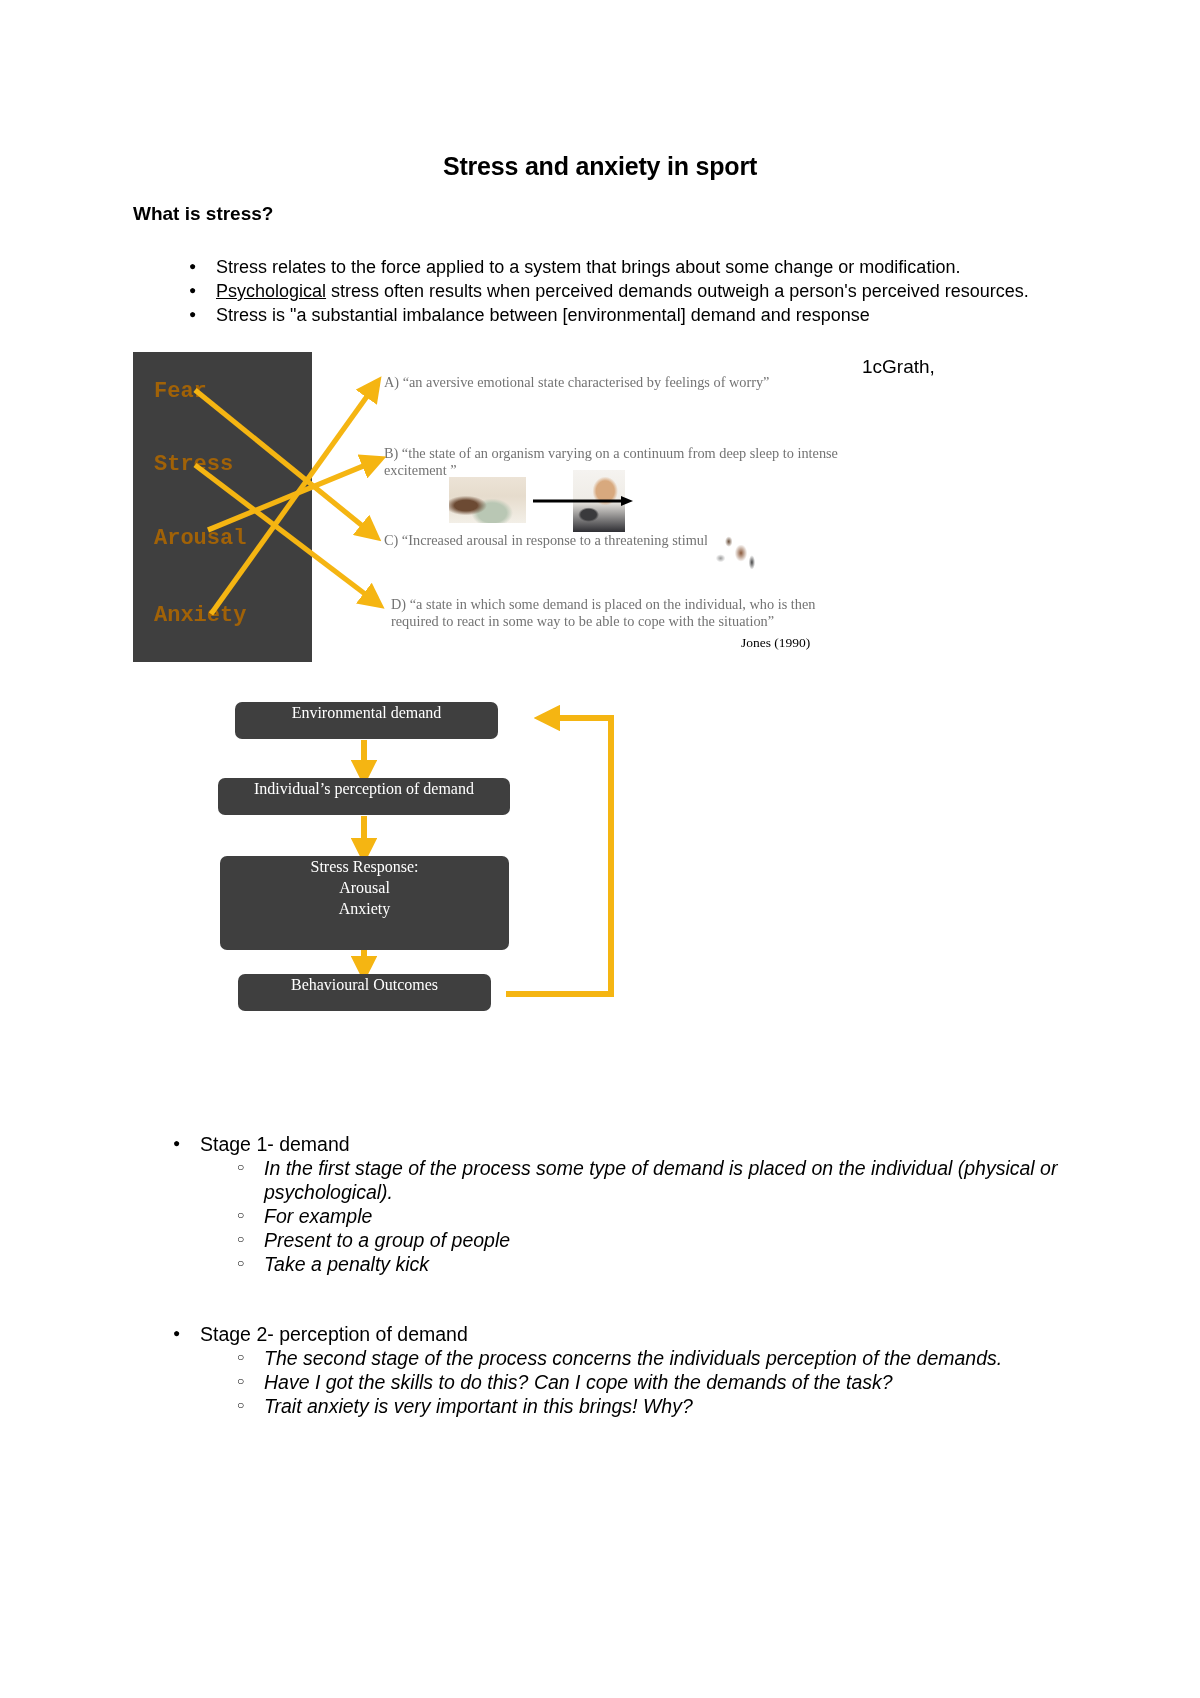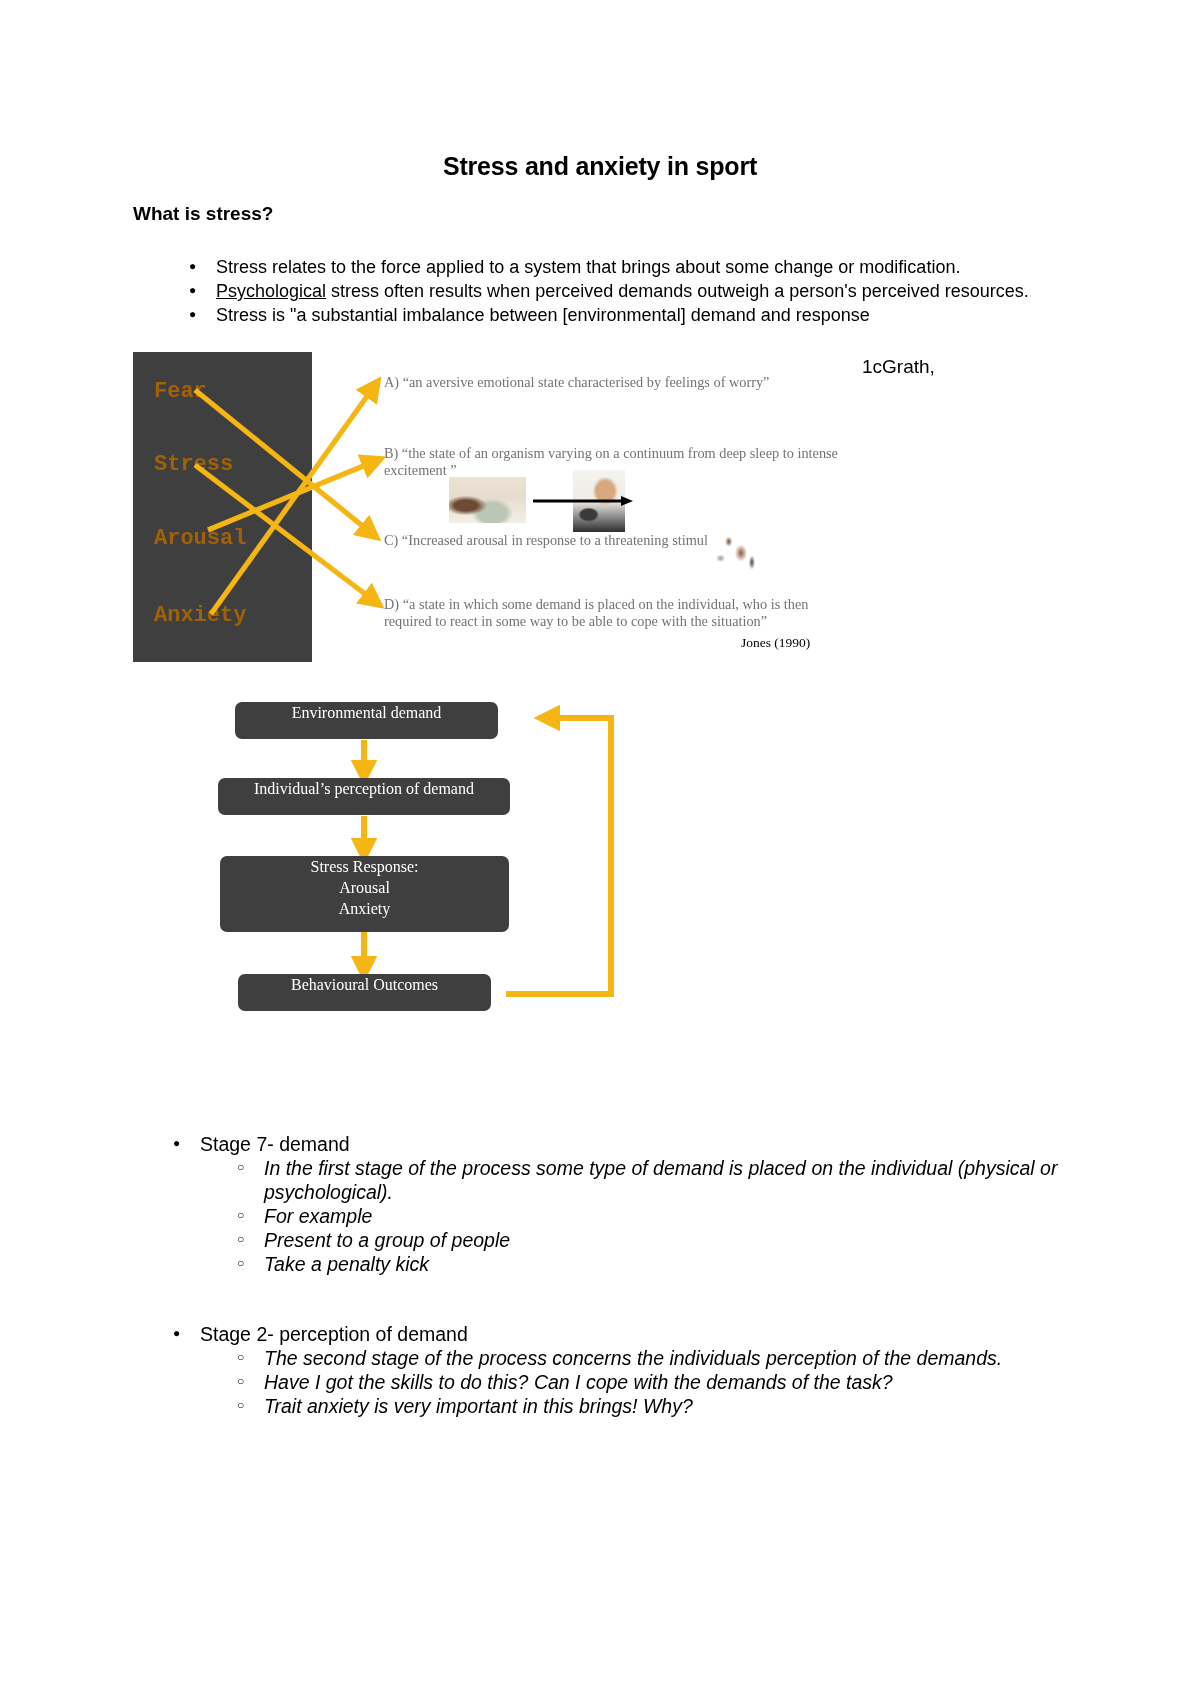--- a/index.html
+++ b/index.html
@@ -104,21 +104,21 @@
     font-family: "Liberation Serif", serif;
     font-size: 14.3px;
     line-height: 17px;
     color: #737373;
     left: 251px;
     width: 460px;
   }
   .defn-0 { top: 22px; }
   .defn-1 { top: 93px; }
   .defn-2 { top: 180px; }
-  .defn-3 { top: 244px; width: 445px; }
+  .defn-3 { top: 244px; width: 445px; margin-left: 7px; }
   .jones-ref {
     position: absolute;
     top: 283px;
     left: 608px;
     font-family: "Liberation Serif", serif;
     font-size: 13.5px;
   }
 
   .arrow-svg {
     position: absolute;
@@ -179,21 +179,21 @@
     border-radius: 7px;
     font-family: "Liberation Serif", serif;
     font-size: 16px;
     display: flex;
     justify-content: center;
     text-align: center;
     line-height: 21px;
   }
   .flow-0 { left: 17px;  top: 4px;   width: 263px; height: 37px; }
   .flow-1 { left: 0px;   top: 80px;  width: 292px; height: 37px; }
-  .flow-2 { left: 2px;   top: 158px; width: 289px; height: 76px; }
+  .flow-2 { left: 2px;   top: 158px; width: 289px; height: 94px; }
   .flow-3 { left: 20px;  top: 276px; width: 253px; height: 37px; }
   .flow-svg {
     position: absolute;
     left: 0; top: 0;
     width: 420px; height: 320px;
     overflow: visible;
   }
 
   
   .stages {
@@ -327,21 +327,21 @@
       </div>
     </div>
     <div class="flow-box flow-3">
       <span>Behavioural Outcomes</span>
     </div>
   </div>
 
   <div class="stages">
 
     <div class="stage-block">
-      <div class="stage-top">Stage 7- demand</div>
+      <div class="stage-top">Stage 1- demand</div>
       <ul class="sub-list">
         <li>In the first stage of the process some type of demand is placed on the individual (physical or psychological).</li>
         <li>For example</li>
         <li>Present to a group of people</li>
         <li>Take a penalty kick</li>
       </ul>
     </div>
 
     <div class="stage-block">
       <div class="stage-top">Stage 2- perception of demand</div>

